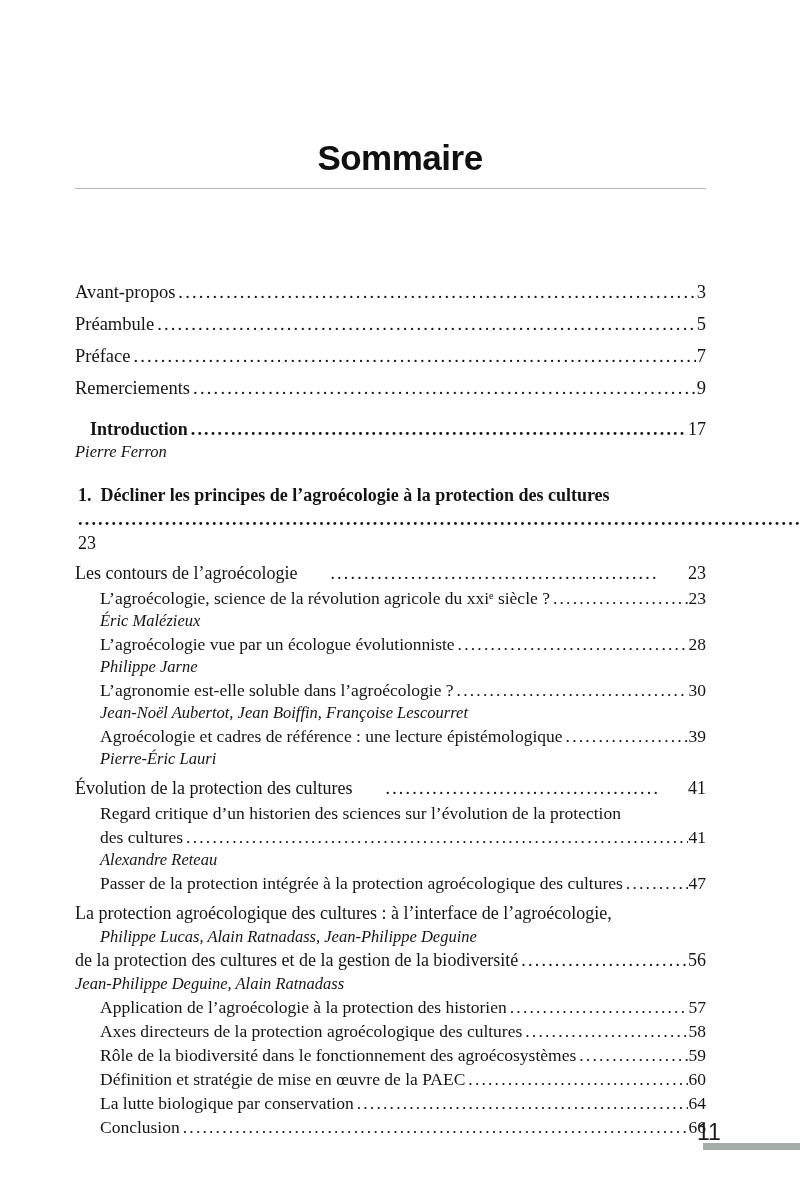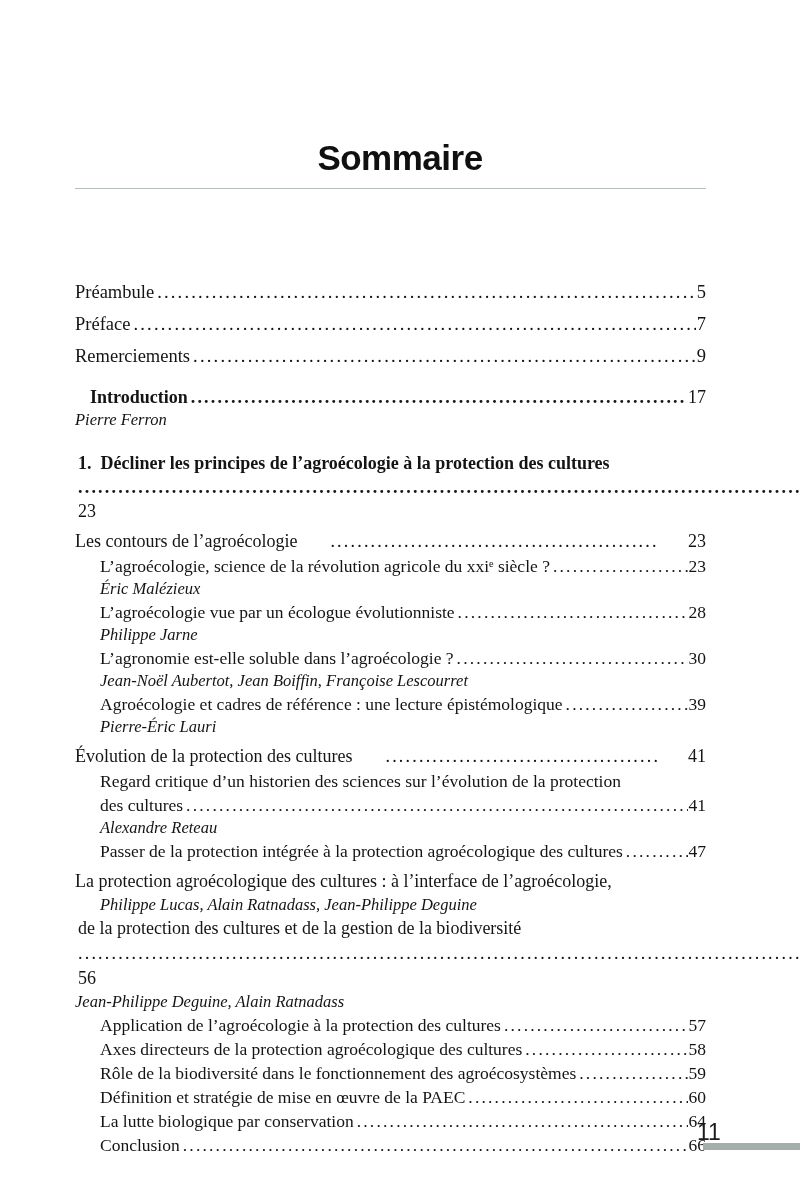--- a/index.html
+++ b/index.html
@@ -60,21 +60,21 @@
   }
   .leader::after {
     content: "..........................................................................................................................................................................................................................................................";
   }
   .pg { flex: 0 0 auto; font-weight: 400; }
 
   .front   { font-size: 18.5px; margin-bottom: 8px; }
   .intro   { font-weight: 700; margin-top: 17px; margin-left: 15px; }
   .chapter { font-weight: 700; margin-top: 20px; margin-bottom: 6px; flex-direction: column; }
   .section { margin-top: 6px; line-height: 25px; gap: 30px; }
-  .section-cont { line-height: 25px; flex-direction: column; }
+  .section-cont { line-height: 25px; }
   .sub     { padding-left: 25px; font-size: 17.5px; }
   .author, .author-sub {
     font-style: italic;
     font-size: 16.5px;
     line-height: 22px;
   }
   .author-sub { padding-left: 25px; }
 
   .folio {
     position: absolute;
@@ -94,20 +94,25 @@
   }
 </style>
 </head>
 <body>
 
 <div class="page">
   <h1 class="title">Sommaire</h1>
   <div class="title-rule"></div>
   <div class="toc">
       <div class="row front">
+        <span class="t">Avant-propos</span>
+        <span class="leader"></span>
+        <span class="pg">3</span>
+      </div>
+      <div class="row front">
         <span class="t">Préambule</span>
         <span class="leader"></span>
         <span class="pg">5</span>
       </div>
       <div class="row front">
         <span class="t">Préface</span>
         <span class="leader"></span>
         <span class="pg">7</span>
       </div>
       <div class="row front">
@@ -194,21 +199,21 @@
       </div>
       <div class="row section-cont">
         <span class="t">de la protection des cultures et de la gestion de la biodiversité</span>
         <span class="leader"></span>
         <span class="pg">56</span>
       </div>
       <div class="row author">
         <span class="t">Jean-Philippe Deguine, Alain Ratnadass</span>
       </div>
       <div class="row sub">
-        <span class="t">Application de l’agroécologie à la protection des cultures</span>
+        <span class="t">Application de l’agroécologie à la protection des historien</span>
         <span class="leader"></span>
         <span class="pg">57</span>
       </div>
       <div class="row sub">
         <span class="t">Axes directeurs de la protection agroécologique des cultures</span>
         <span class="leader"></span>
         <span class="pg">58</span>
       </div>
       <div class="row sub">
         <span class="t">Rôle de la biodiversité dans le fonctionnement des agroécosystèmes</span>

